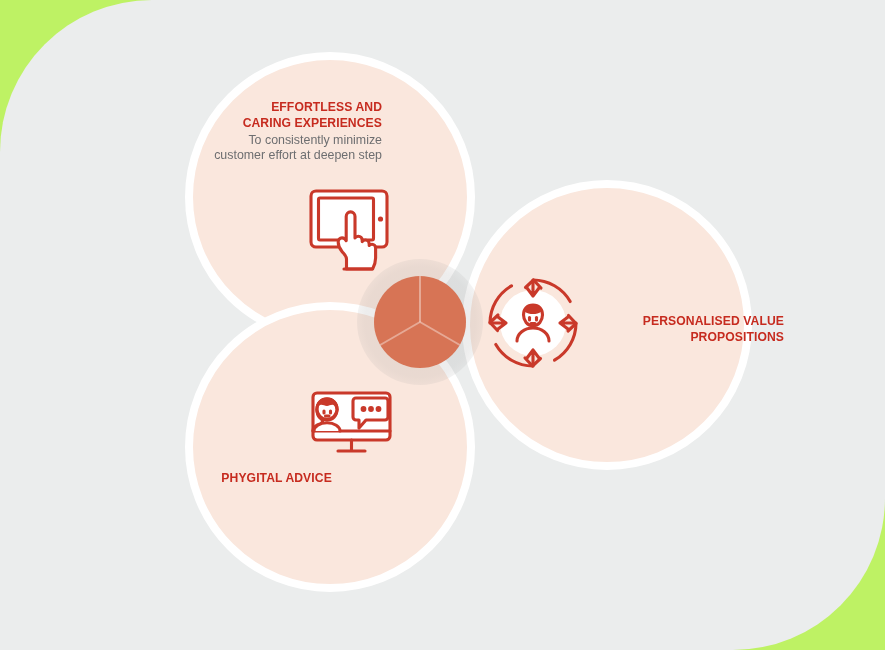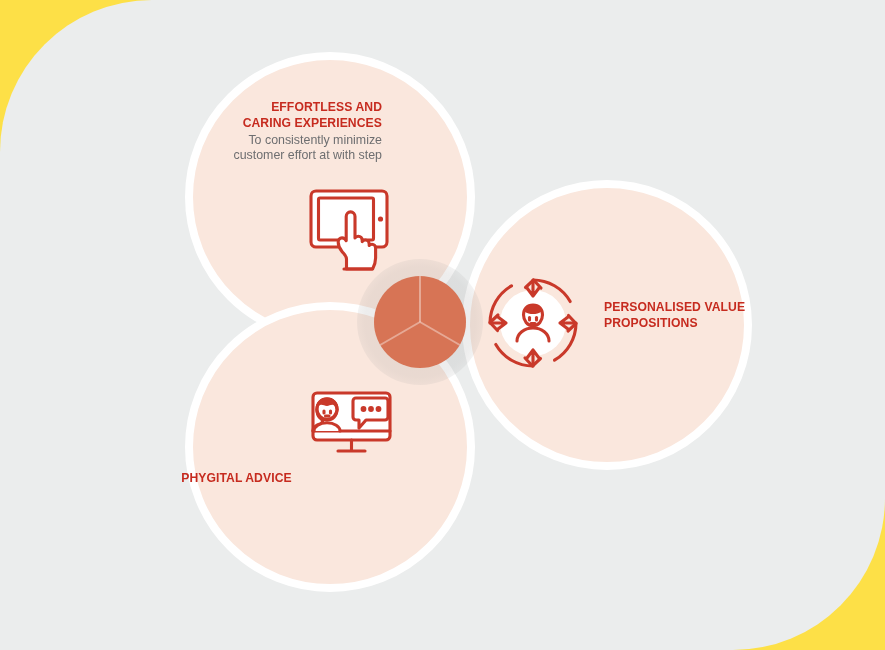--- a/index.html
+++ b/index.html
@@ -9,21 +9,21 @@
     height: 650px;
     background: #ffffff;
     font-family: "Liberation Sans", sans-serif;
     overflow: hidden;
   }
 
   #stage {
     position: relative;
     width: 885px;
     height: 650px;
-    background: #fde047;
+    background: #bef264;
   }
 
   
   #backdrop {
     position: absolute;
     left: 0; top: 0;
     width: 885px; height: 650px;
     background: #ebeded;
     border-radius: 152px 0 152px 0;
   }
@@ -89,22 +89,22 @@
 
   .bdy {
     color: #6d6e70;
     font-size: 12.4px;
     line-height: 15.3px;
     margin-top: 3px;
     white-space: pre-line;
   }
 
   #txt-top    { left: 180px; top:  99px; width: 202px; text-align: right; }
-  #txt-right  { left: 604px; top: 299px; width: 200px; text-align: left; }
-  #txt-bottom { left: 160px; top: 470px; width: 212px; text-align: left; }
+  #txt-right  { left: 604px; top: 313px; width: 200px; text-align: right; }
+  #txt-bottom { left: 160px; top: 470px; width: 212px; text-align: center; }
 
   
   .icon { position: absolute; }
   #icon-top    { left: 305px; top: 186px; }
   #icon-right  { left: 484px; top: 274px; }
   #icon-bottom { left: 306px; top: 384px; }
 </style>
 </head>
 <body>
 
@@ -209,21 +209,21 @@
       <circle cx="57.5" cy="25" r="2.9" fill="#c9392a" stroke="none"></circle>
       <circle cx="65" cy="25" r="2.9" fill="#c9392a" stroke="none"></circle>
       <circle cx="72.5" cy="25" r="2.9" fill="#c9392a" stroke="none"></circle>
     </svg>
   </div>
 
   <div class="txt" id="txt-top">
     <div class="ttl r-align">EFFORTLESS AND
 CARING EXPERIENCES</div>
     <div class="bdy">To consistently minimize
-customer effort at with step</div>
+customer effort at deepen step</div>
   </div>
 
   <div class="txt" id="txt-right">
     <div class="ttl l-align">PERSONALISED VALUE
 PROPOSITIONS</div>
   </div>
 
   <div class="txt" id="txt-bottom">
     <div class="ttl r-align">PHYGITAL ADVICE</div>
   </div>

